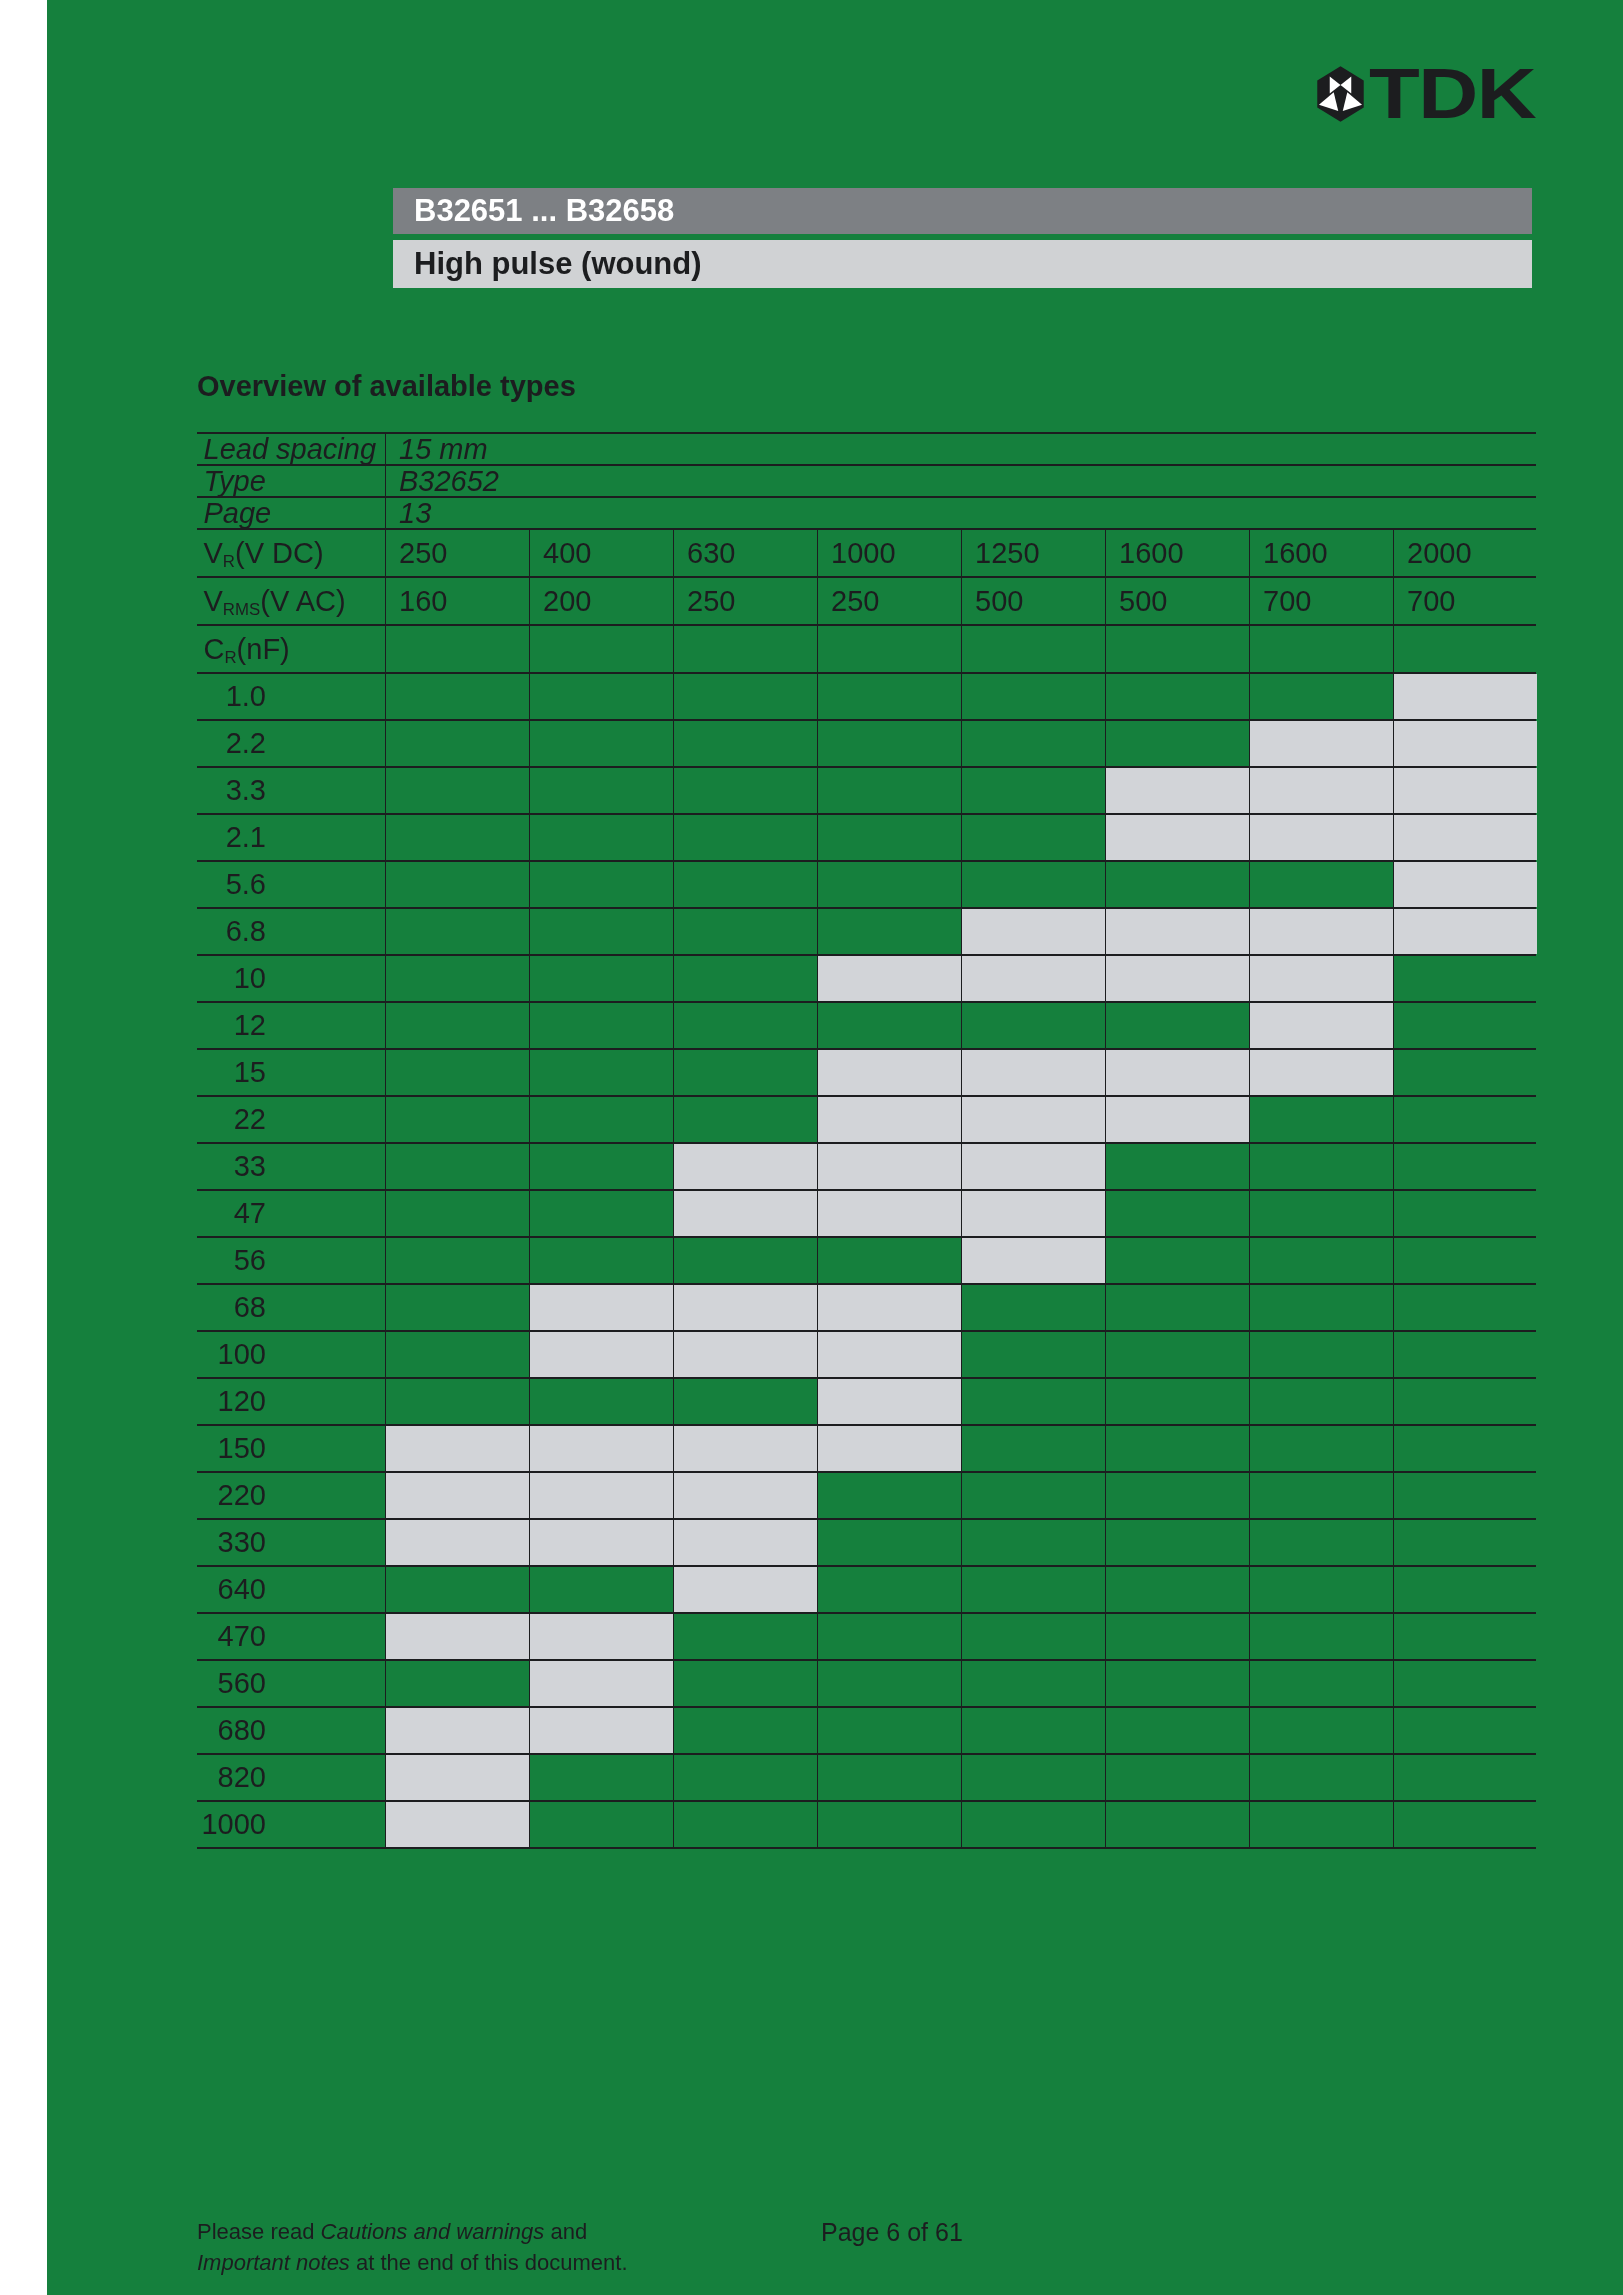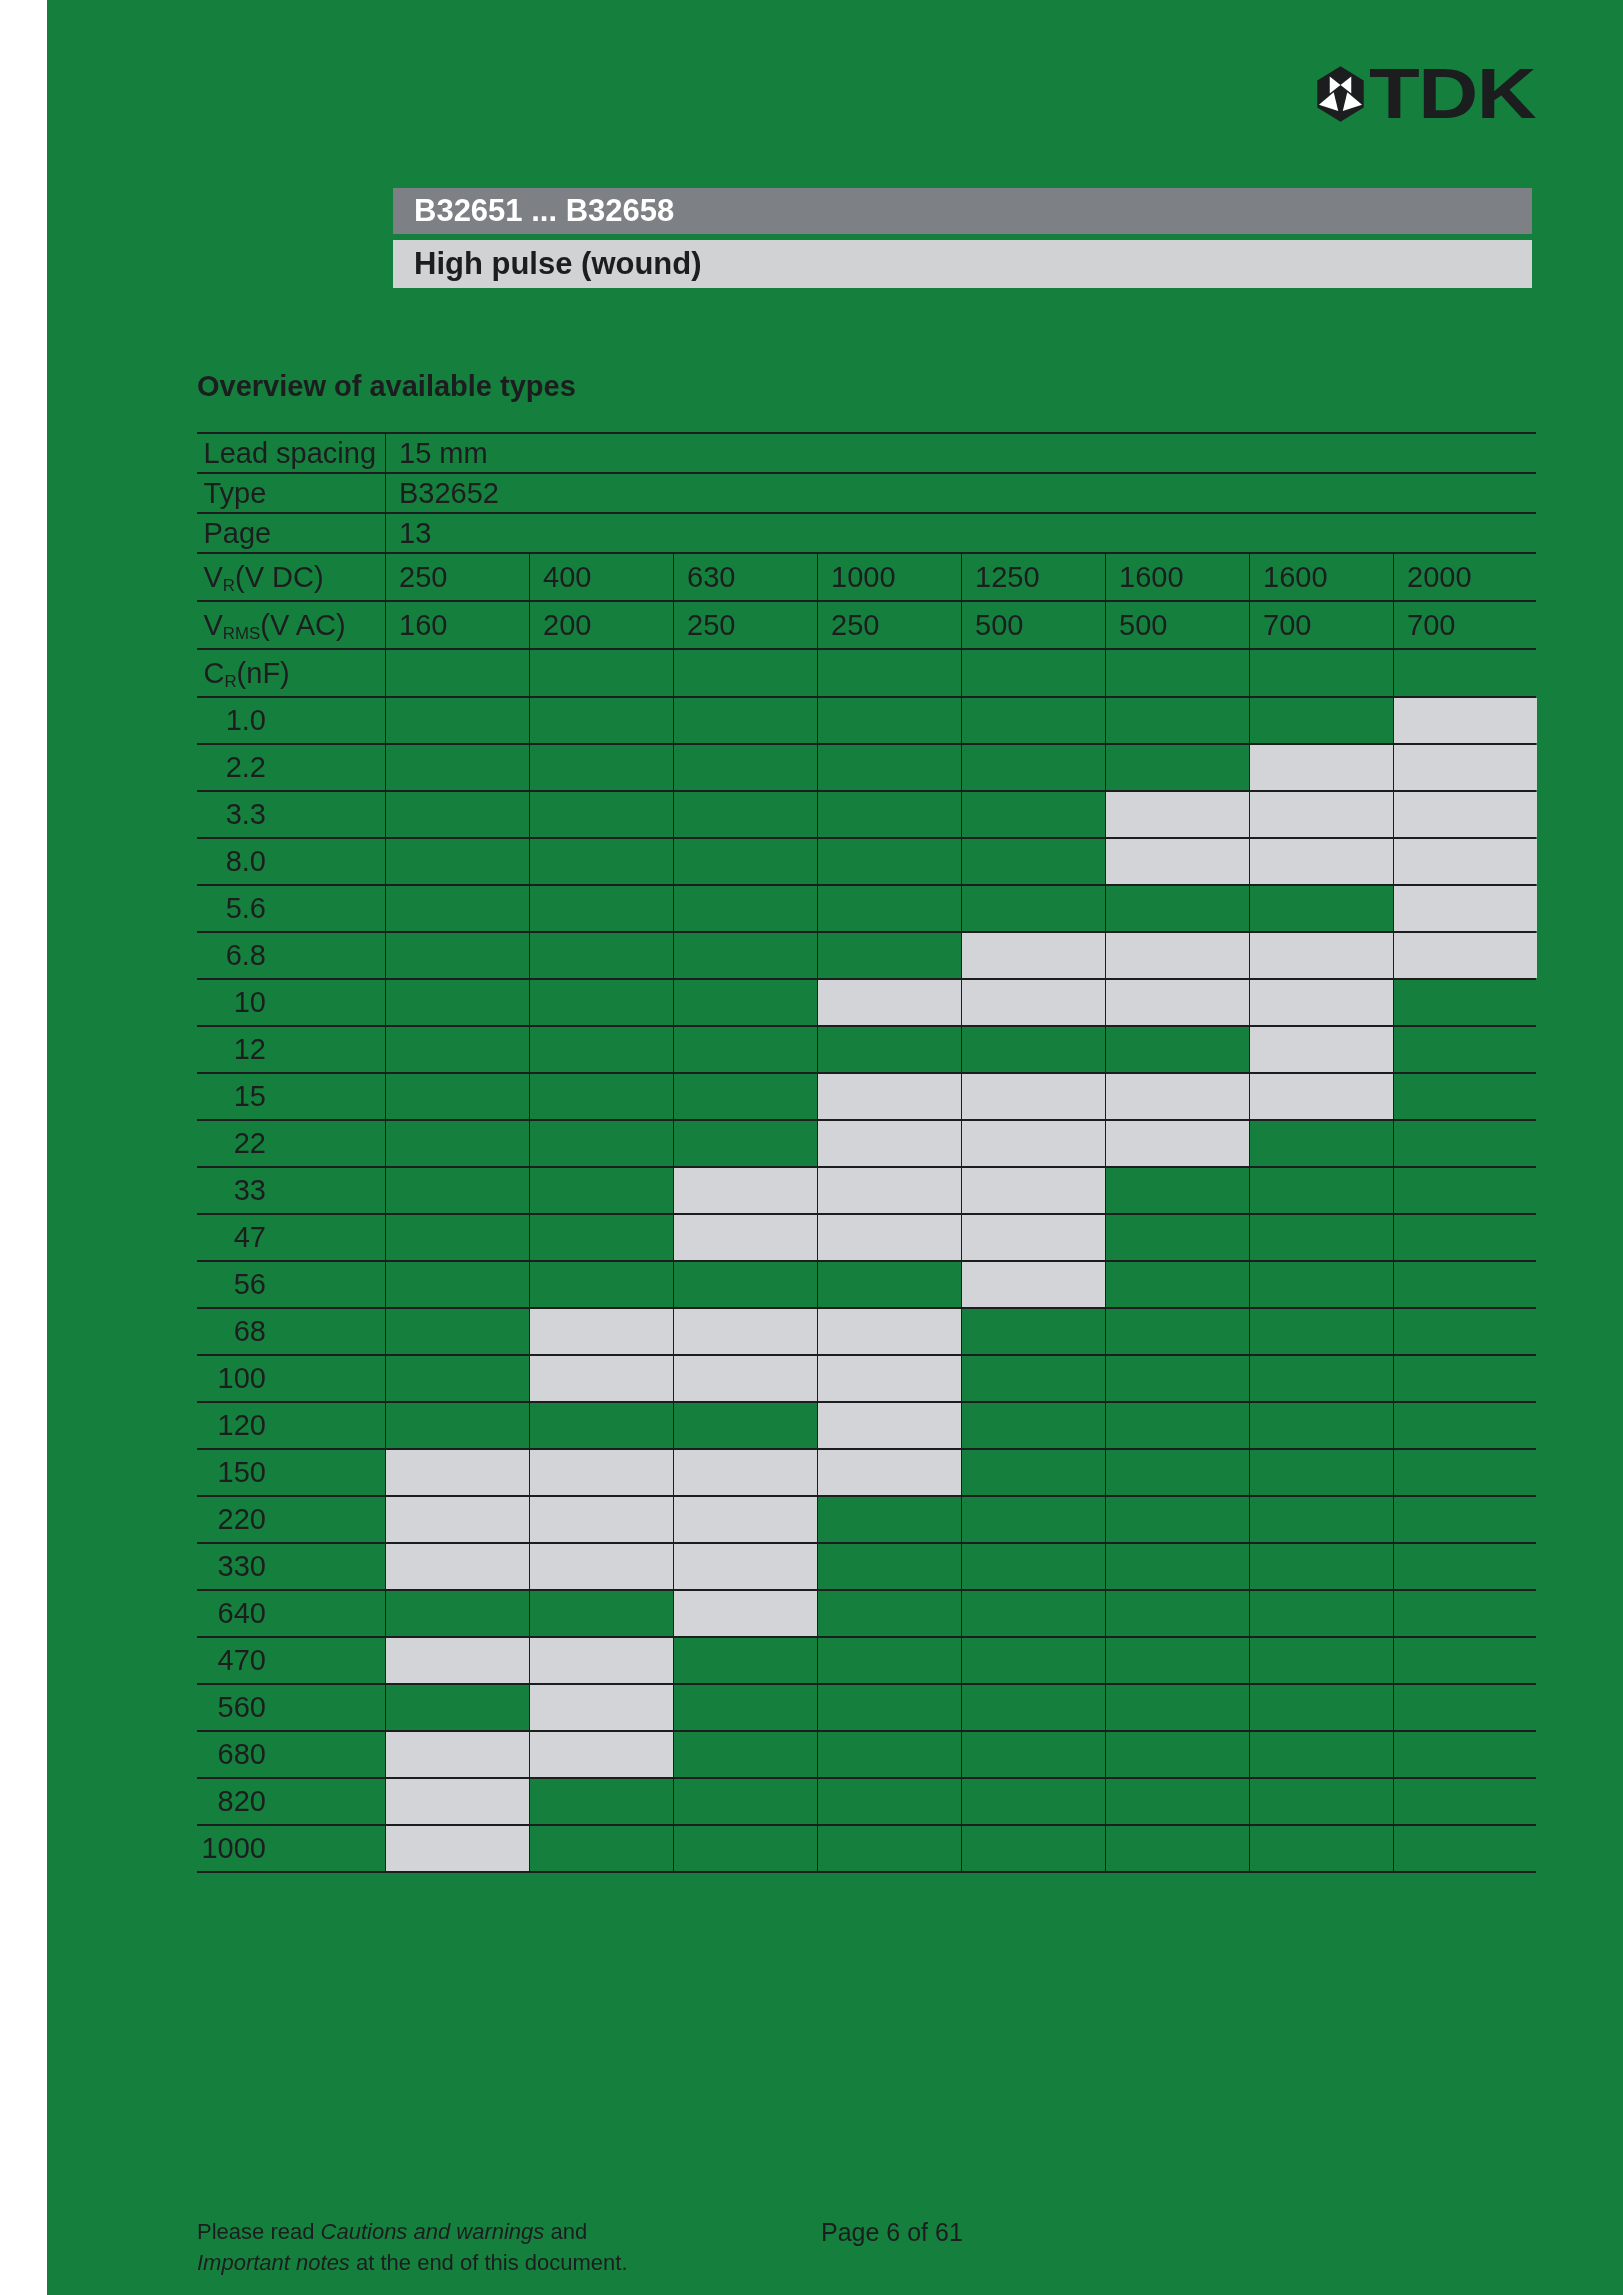--- a/index.html
+++ b/index.html
@@ -39,21 +39,21 @@
   .banner.light{top:240px;height:48px;background:var(--banner-light);color:var(--ink);}
 
   
   .page-title{position:absolute;left:150px;top:370px;font-size:29px;font-weight:bold;}
 
   
   .types-table{position:absolute;left:150px;top:432px;width:1339px;border-top:2.6px solid var(--ink);}
   .t-row{display:grid;grid-template-columns:188px repeat(8,144px);
          height:47px;border-bottom:2.6px solid var(--ink);}
   .t-row.hdr{height:48px;}
-  .t-row.info{grid-template-columns:188px 1151px;height:40px;}
+  .t-row.info{grid-template-columns:188px 1151px;height:32px;font-style:italic;}
   .cell{display:flex;align-items:center;font-size:29px;overflow:hidden;}
   .cell + .cell{border-left:1.3px solid var(--ink);}
   .cell.lbl{padding-left:6.5px;}
   .cell.val{padding-left:13px;}
   .cell.crlbl{justify-content:flex-end;padding-right:119px;}
   .cell.shaded{background:var(--shade);}
   sub{font-size:0.58em;line-height:1;align-self:flex-end;margin-bottom:5.2px;}
 
   
   .footer-note{position:absolute;left:150px;top:2216px;font-size:22px;line-height:31px;}
@@ -172,21 +172,21 @@
         <div class="cell"></div>
         <div class="cell"></div>
         <div class="cell"></div>
         <div class="cell"></div>
         <div class="cell"></div>
         <div class="cell shaded"></div>
         <div class="cell shaded"></div>
         <div class="cell shaded"></div>
       </div>
       <div class="t-row data">
-        <div class="cell crlbl">8.0</div>
+        <div class="cell crlbl">2.1</div>
         <div class="cell"></div>
         <div class="cell"></div>
         <div class="cell"></div>
         <div class="cell"></div>
         <div class="cell"></div>
         <div class="cell shaded"></div>
         <div class="cell shaded"></div>
         <div class="cell shaded"></div>
       </div>
       <div class="t-row data">

